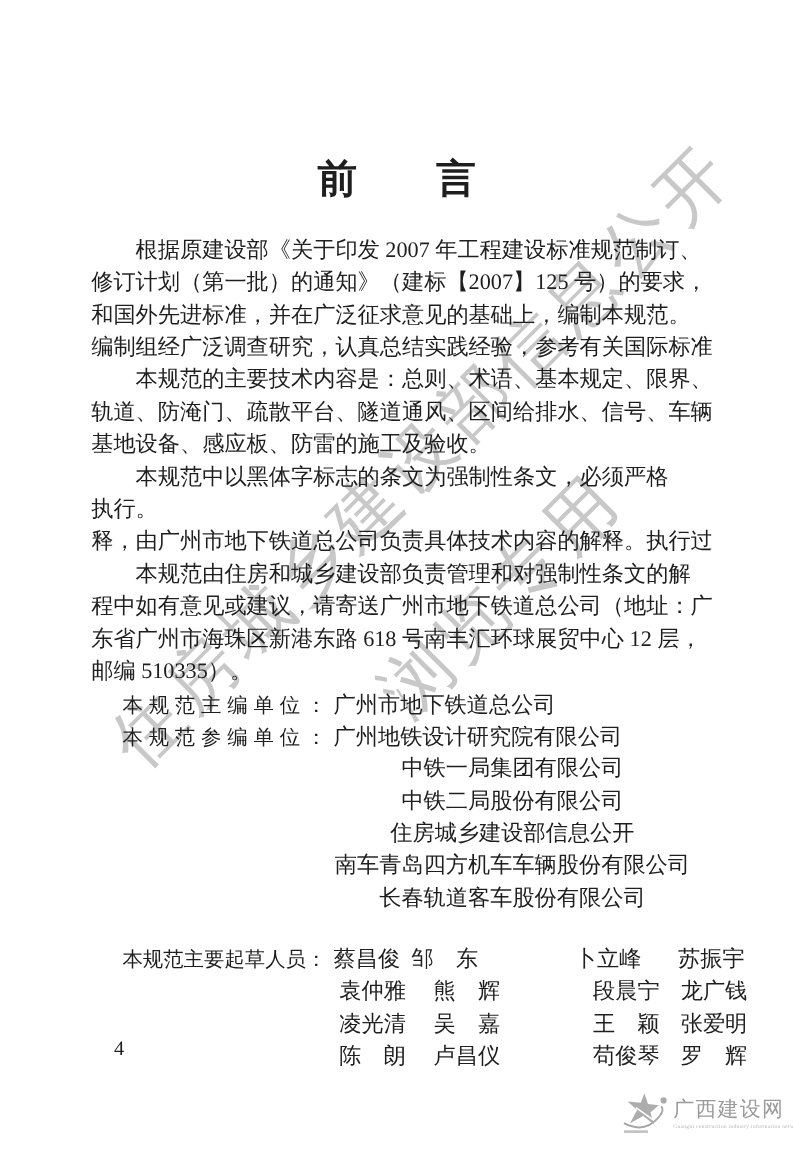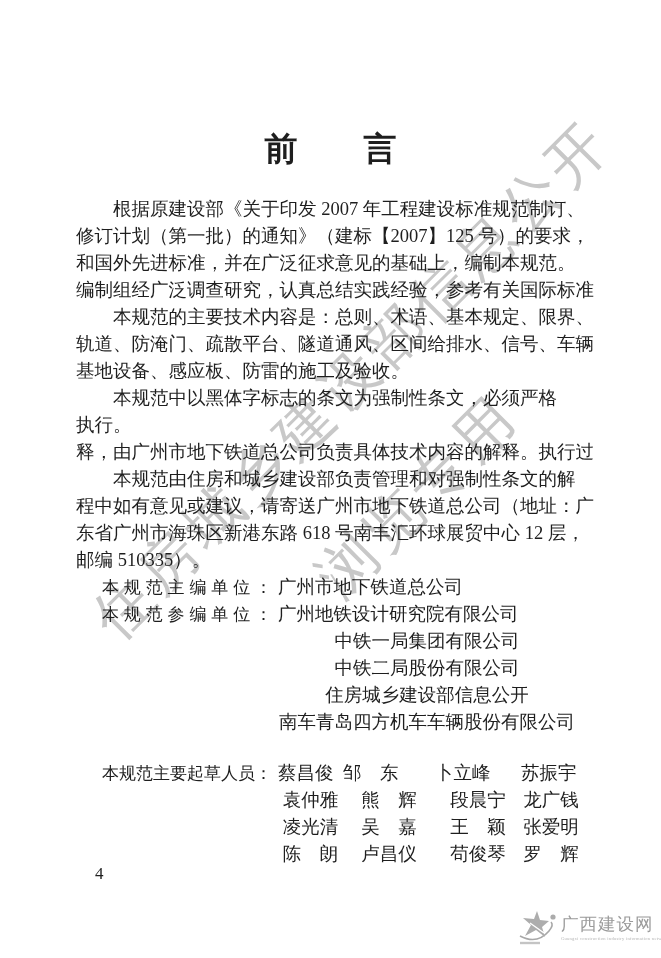--- a/index.html
+++ b/index.html
@@ -38,21 +38,21 @@
 
   .ulabel {
     display:inline-block; width:170px; margin-left:26px;
     font-size:17px; text-align:justify; text-align-last:justify;
     white-space:nowrap; vertical-align:baseline;
   }
   .uvalue { margin-left:6px; }
   .cont { margin-left:202px;text-align:center; }
   .names { margin-left:6px; }
   .n { display:inline-block; }
-  .c0 { width:65px; } .c1 { width:92px; } .c2 { width:86px; } .c3 { width:60px;margin-top:24px; }
+  .c0 { width:65px; } .c1 { width:92px; } .c2 { width:86px;margin-left:44px; } .c3 { width:60px;margin-top:24px; }
 
   .pageno { position:absolute; left:95px; top:864px; font-size:17px; }
 
   .logo {
     position:absolute; left:516px; top:908px;
     display:flex; align-items:flex-start; color:#9b9b9b;
   }
   .logo-text { margin-left:3px; margin-top:6px; }
   .logo-name { font-size:17.5px; letter-spacing:1px; line-height:20px; color:#9b9b9b; }
   .logo-tagline { font-size:4.5px; letter-spacing:0.3px; color:#b3b3b3; margin-top:1.5px; white-space:nowrap; }
@@ -103,20 +103,21 @@
         <span class="ulabel">本规范主编单位：</span><span class="uvalue">广州市地下铁道总公司</span>
       </div>
 
       <div class="line">
         <span class="ulabel">本规范参编单位：</span><span class="uvalue">广州地铁设计研究院有限公司</span>
       </div>
       <div class="line cont">中铁一局集团有限公司</div>
       <div class="line cont">中铁二局股份有限公司</div>
       <div class="line cont">住房城乡建设部信息公开</div>
       <div class="line cont">南车青岛四方机车车辆股份有限公司</div>
+      <div class="line cont">长春轨道客车股份有限公司</div>
 
       <div class="line">
         <span class="ulabel">本规范主要起草人员：</span><span class="names"><span class="n c0">蔡昌俊</span><span class="n c1">邹　东</span><span class="n c2">卜立峰</span><span class="n c3">苏振宇</span></span>
       </div>
       <div class="line cont"><span class="n c0">袁仲雅</span><span class="n c1">熊　辉</span><span class="n c2">段晨宁</span><span class="n c3">龙广钱</span></div>
       <div class="line cont"><span class="n c0">凌光清</span><span class="n c1">吴　嘉</span><span class="n c2">王　颖</span><span class="n c3">张爱明</span></div>
       <div class="line cont"><span class="n c0">陈　朗</span><span class="n c1">卢昌仪</span><span class="n c2">苟俊琴</span><span class="n c3">罗　辉</span></div>
 
     </div>
 

